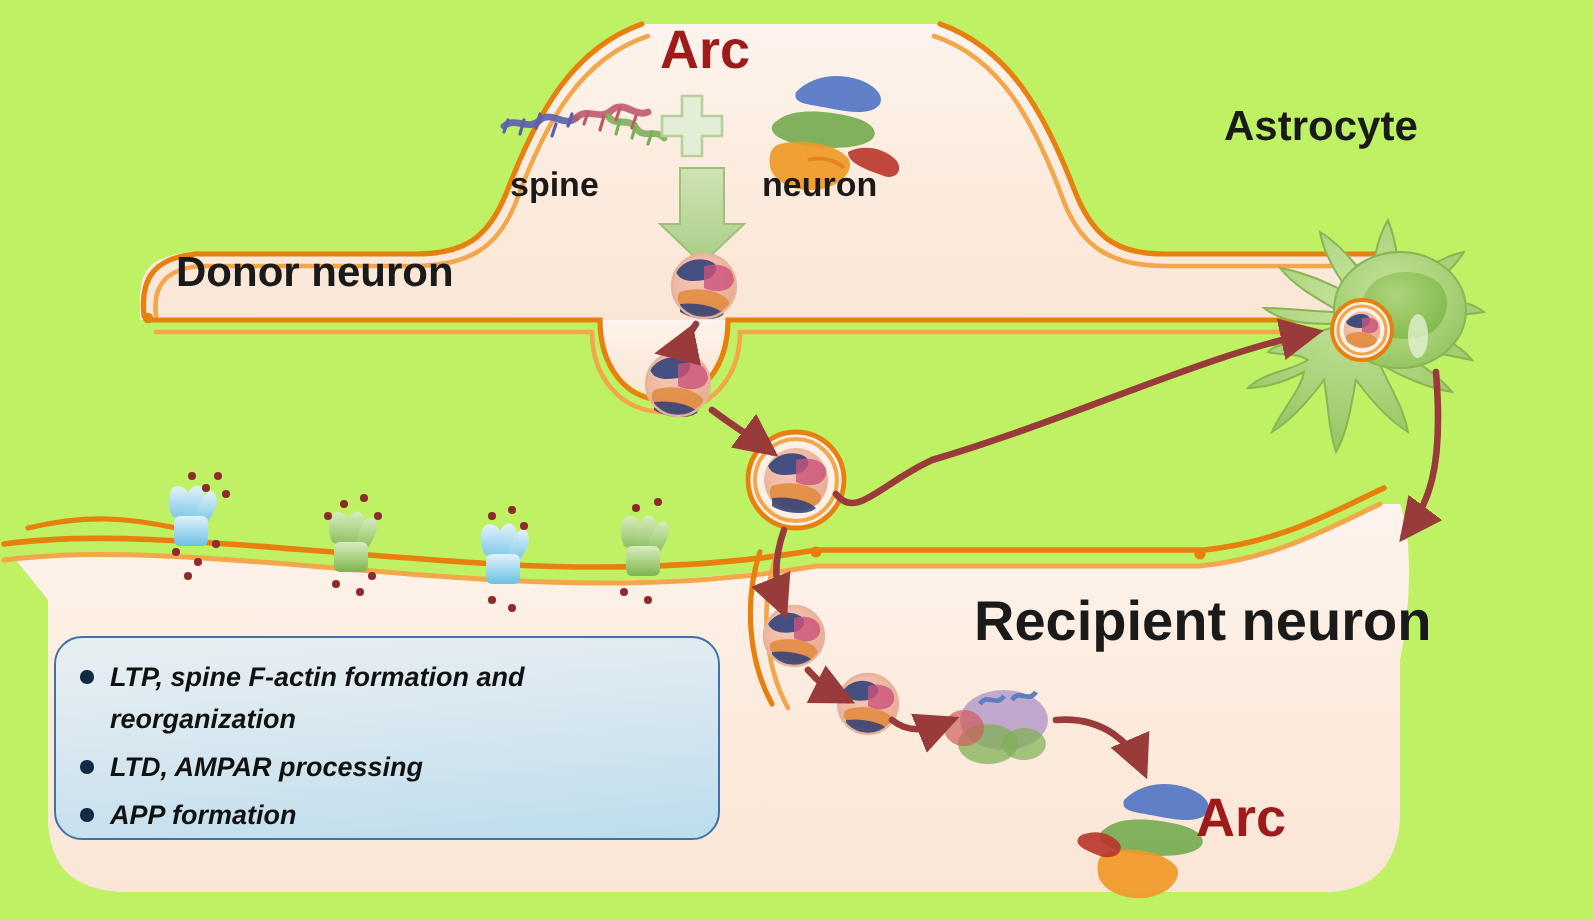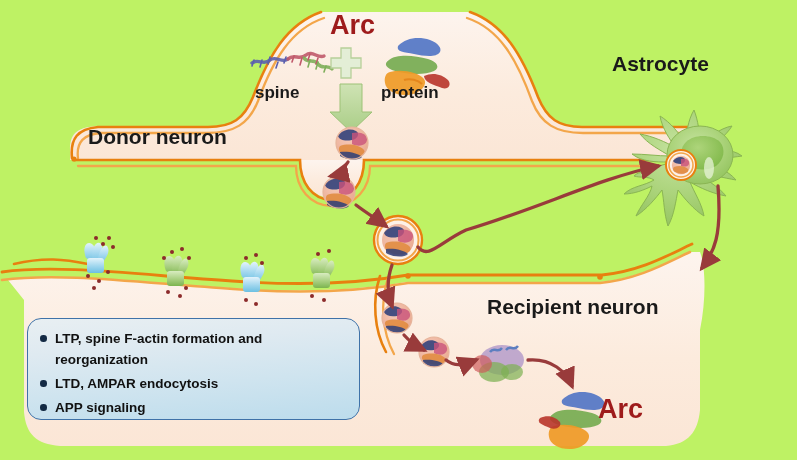--- a/index.html
+++ b/index.html
@@ -4,33 +4,33 @@
 <style>
   html,body{margin:0;padding:0;background:#ffffff;}
   body{width:797px;height:460px;overflow:hidden;
        font-family:"Liberation Sans","DejaVu Sans",sans-serif;}
   #stage{position:relative;width:797px;height:460px;background:#bef264;}
   #stage svg.layer{position:absolute;left:0;top:0;width:797px;height:460px;}
 
   .lbl{position:absolute;white-space:nowrap;color:#1a1a1a;font-weight:700;}
   .lbl-donor{left:88px;top:125px;font-size:21px;}
   .lbl-astro{left:612px;top:52px;font-size:21px;}
-  .lbl-recip{left:487px;top:295px;font-size:21px;}
+  .lbl-recip{left:487px;top:295px;font-size:28px;}
   .lbl-mrna{left:255px;top:83px;font-size:17px;}
   .lbl-prot{left:381px;top:83px;font-size:17px;}
   .arc-top{left:330px;top:10px;font-size:27px;color:#9e1b1b;font-weight:700;}
   .arc-bot{left:598px;top:394px;font-size:27px;color:#9e1b1b;font-weight:700;}
 
   #effects{position:absolute;left:27px;top:318px;width:333px;height:102px;
     border:1.6px solid #3f72a8;border-radius:14px;
     background:linear-gradient(175deg,#e8eff2 0%,#dfeaf1 28%,#cfe4ef 62%,#bcdcec 100%);
     box-sizing:border-box;padding:9px 8px 6px 10px;}
   #effects ul{list-style:none;margin:0;padding:0;}
   #effects li{position:relative;padding-left:17px;margin:0 0 3px 0;
-    font-size:13.5px;font-weight:700;color:#111;line-height:1.56;}
+    font-size:13.5px;font-weight:700;color:#111;line-height:1.56;font-style:italic;}
   #effects li::before{content:"";position:absolute;left:2px;top:7px;
     width:6.5px;height:6.5px;border-radius:50%;background:#132a44;}
 </style>
 </head>
 <body>
 
 <div id="stage">
 
   <svg class="layer" viewBox="0 0 797 460" xmlns="http://www.w3.org/2000/svg">
     <defs>
@@ -332,27 +332,27 @@
       <path d="M392,265 C386,282 388,296 392,306"></path>
       <path d="M404,335 C410,342 418,347 424,350"></path>
       <path d="M446,360 C456,368 466,364 476,360"></path>
       <path d="M528,360 C552,358 566,372 572,386"></path>
       <path d="M718,186 C722,236 714,252 702,268"></path>
     </g>
   </svg>
 
   <div class="lbl arc-top">Arc</div>
   <div class="lbl lbl-mrna">spine</div>
-  <div class="lbl lbl-prot">protein</div>
+  <div class="lbl lbl-prot">neuron</div>
   <div class="lbl lbl-astro">Astrocyte</div>
   <div class="lbl lbl-donor">Donor neuron</div>
   <div class="lbl lbl-recip">Recipient neuron</div>
   <div class="lbl arc-bot">Arc</div>
 
   <div id="effects">
     <ul>
       <li>LTP, spine F-actin formation and reorganization</li>
-      <li>LTD, AMPAR endocytosis</li>
-      <li>APP signaling</li>
+      <li>LTD, AMPAR processing</li>
+      <li>APP formation</li>
     </ul>
   </div>
 
 </div>
 
 </body></html>

